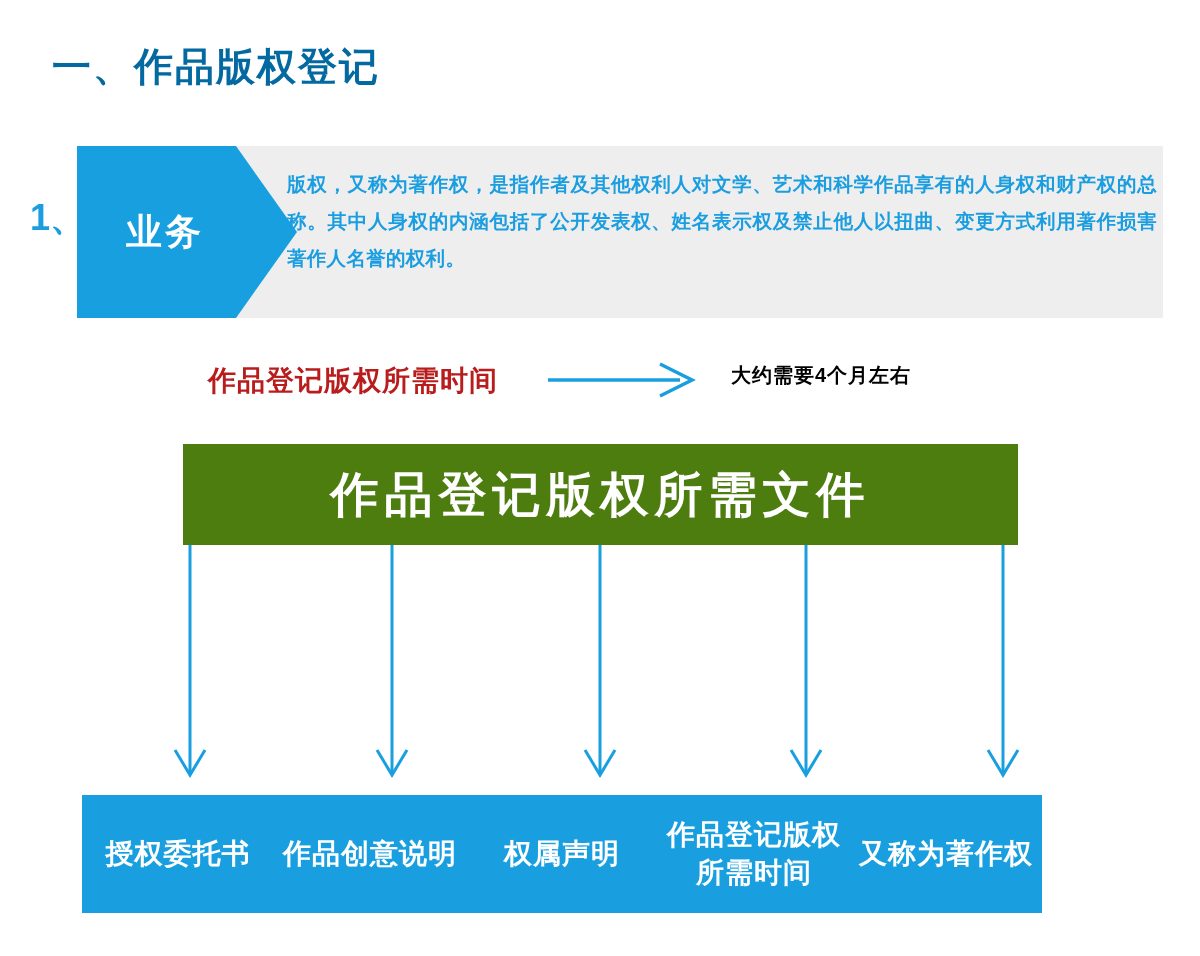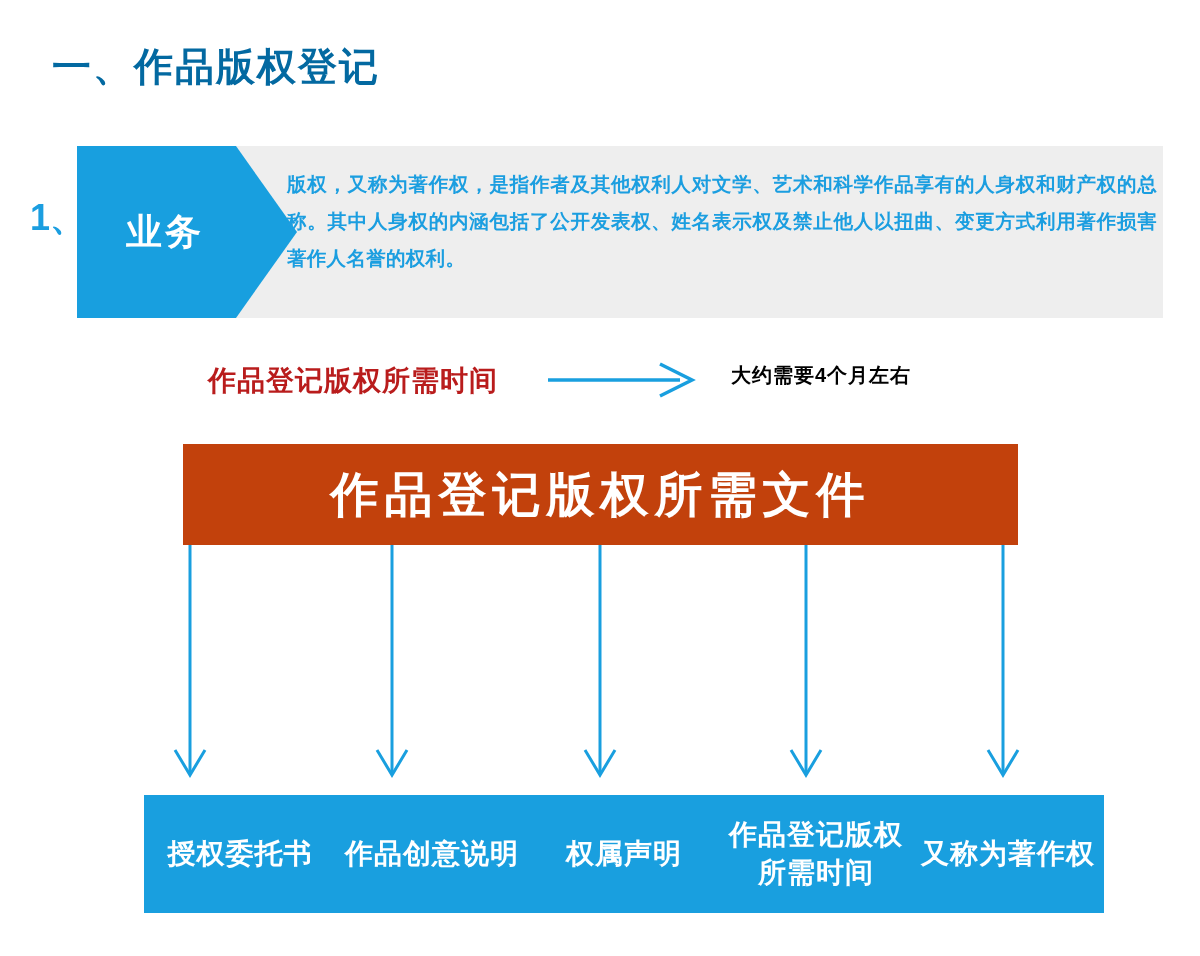--- a/index.html
+++ b/index.html
@@ -125,21 +125,21 @@
     white-space: nowrap;
   }
 
   
   .files-header {
     position: absolute;
     left: 183px;
     top: 444px;
     width: 835px;
     height: 101px;
-    background: #c2410c;
+    background: #4d7c0f;
     display: flex;
     align-items: center;
     justify-content: center;
   }
   .files-header-text {
     font-size: 48px;
     font-weight: 700;
     color: #ffffff;
     letter-spacing: 6px;
     white-space: nowrap;
@@ -151,26 +151,26 @@
     left: 0;
     top: 545px;
     width: 1200px;
     height: 250px;
     pointer-events: none;
   }
 
   
   .doc-boxes {
     position: absolute;
-    left: 64px;
+    left: 82px;
     top: 795px;
     width: 1040px;
     height: 118px;
     display: flex;
-    justify-content: flex-end;
+    justify-content: flex-start;
   }
   .doc-box {
     width: 192px;
     height: 118px;
     background: #199fdf;
     display: flex;
     align-items: center;
     justify-content: center;
     text-align: center;
   }

